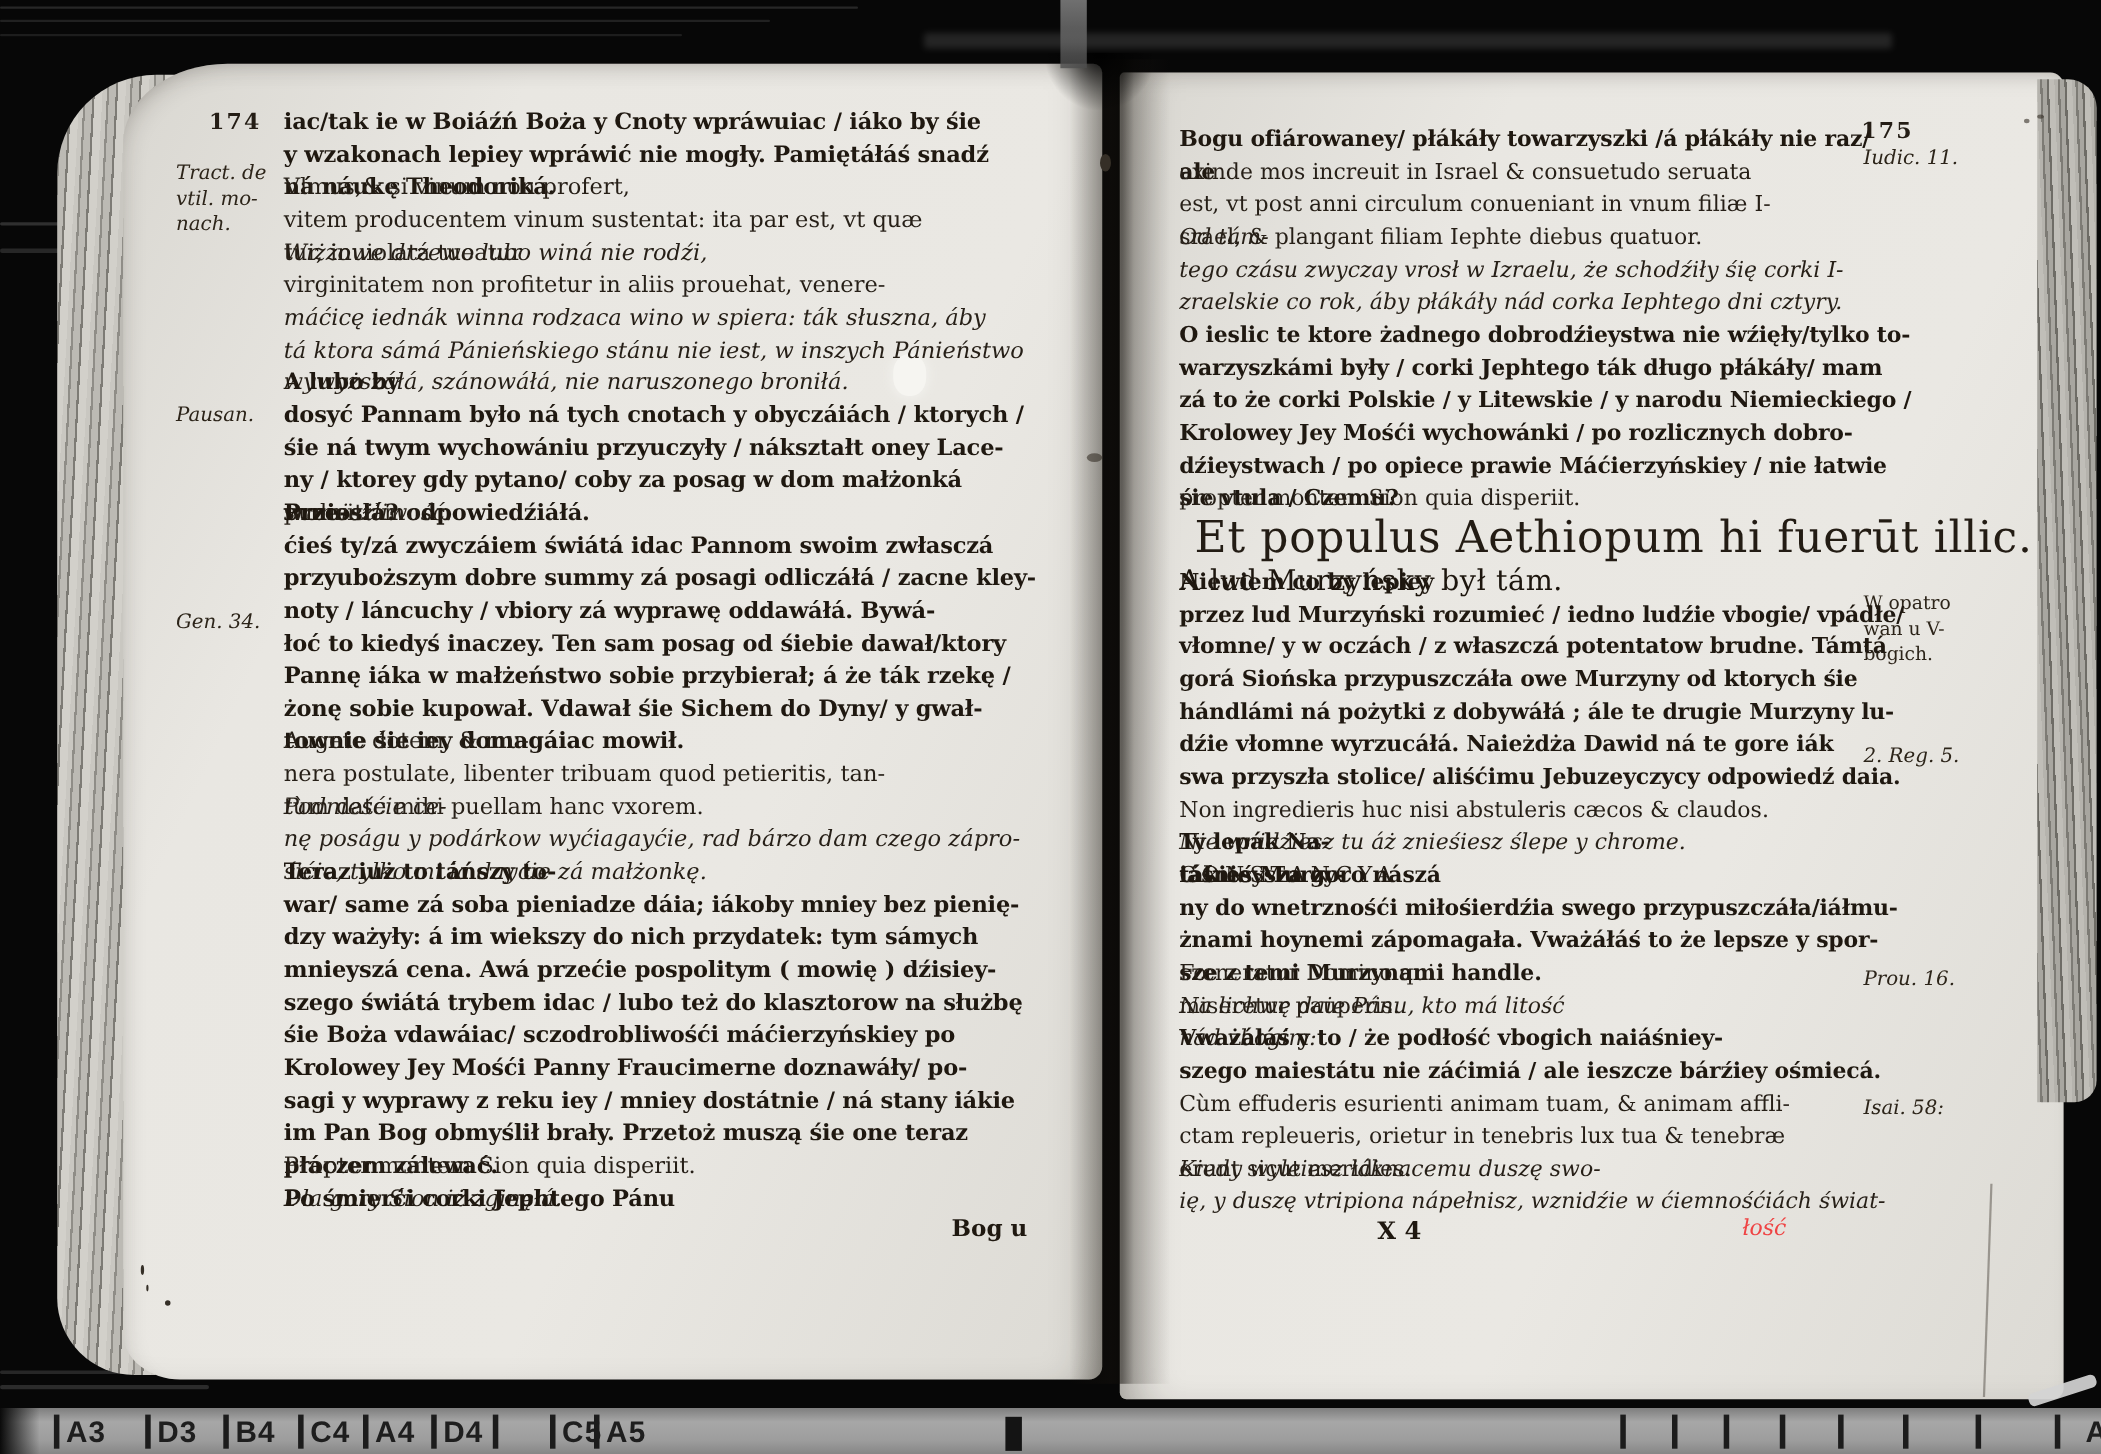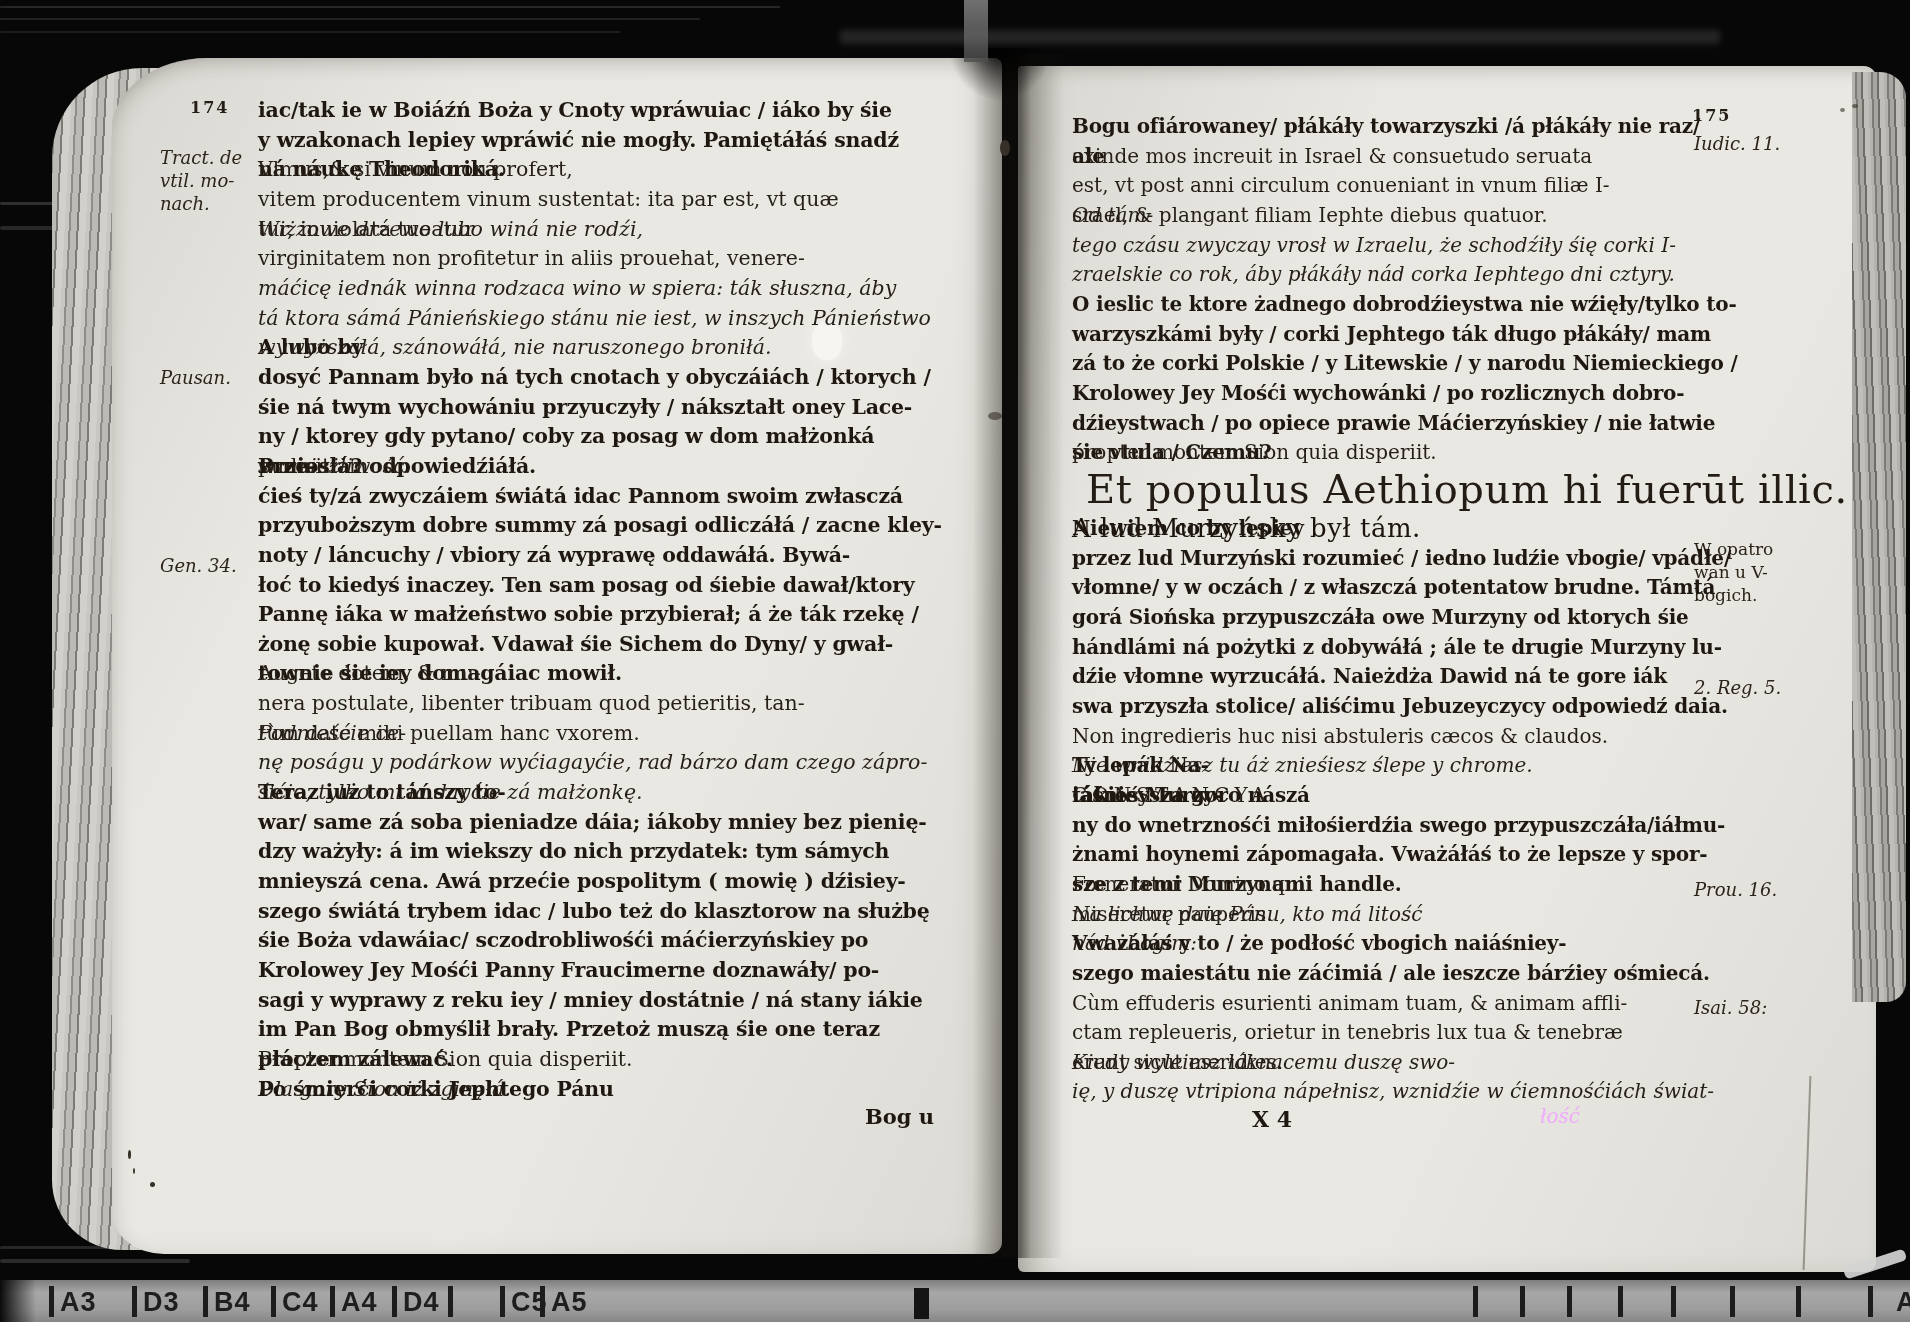--- a/index.html
+++ b/index.html
@@ -30,34 +30,34 @@
       background:radial-gradient(ellipse at 50% 0,rgba(0,0,0,.92),rgba(0,0,0,0) 72%);}
   .gutter-top-streak{left:964px;top:0;width:24px;height:62px;
       background:linear-gradient(180deg,#8a8a8a,#4d4d4d);opacity:.8;}
   .crease{left:1806px;top:1076px;width:2px;height:194px;background:rgba(95,90,82,.55);transform:rotate(2deg);}
 
   
   .white-patch{left:812px;top:322px;width:30px;height:38px;background:#f6f5f1;border-radius:45%;box-shadow:0 0 8px 3px #f0efeb;}
   .speck{background:#352f27;border-radius:50%;}
 
   
-  .pagenum{font-weight:bold;font-size:16px;letter-spacing:2px;color:#241d15;}
+  .pagenum{font-weight:bold;font-size:20px;letter-spacing:2px;color:#241d15;}
   .textcol{line-height:29.66px;}
   .line{position:relative;white-space:nowrap;height:29.66px;}
   .seg-g{font-weight:bold;letter-spacing:-0.2px;color:#1f1810;}
   .seg-r{font-weight:normal;color:#261f17;}
   .seg-i{font-style:italic;color:#261f17;}
   .seg-G{font-weight:normal;font-size:26px;letter-spacing:.5px;color:#1c150d;}
   .seg-C{letter-spacing:5px;color:#241d15;}
   .heading{font-size:40px;letter-spacing:.6px;color:#231c14;white-space:nowrap;}
   .margin-note{font-size:18px;line-height:23px;font-style:italic;color:#2c2419;white-space:nowrap;}
   .margin-note.roman{font-style:normal;font-size:17px;}
   .catchword{font-weight:bold;font-size:21px;color:#1f1810;}
   .signature{font-weight:bold;font-size:22px;color:#1f1810;}
-  .catchword-right{font-style:italic;font-size:20px;color:#f0abfc;}
+  .catchword-right{font-style:italic;font-size:20px;color:#ef4444;margin-left:44px;}
 
   
   .ruler{left:0;top:1280px;width:1910px;height:42px;
       background:linear-gradient(180deg,#7e7e7e,#a7a7a7 30%,#9d9d9d 70%,#868686);}
   .ruler-fade-left{left:0;top:1280px;width:36px;height:42px;background:linear-gradient(90deg,#0a0a0a,rgba(10,10,10,0));}
   .ruler-tick{top:1286px;width:5px;height:31px;background:#1c1c1c;}
   .ruler-label{top:1287px;font-family:"Liberation Sans",sans-serif;font-weight:bold;font-size:27px;color:#1e1e1e;letter-spacing:1px;}
   .ruler-midtick{left:914px;top:1288px;width:15px;height:31px;background:#141414;}
   .ruler-slash{left:1843px;top:1258px;width:64px;height:12px;background:#d4d4d4;border-radius:5px;transform:rotate(-18deg);opacity:.92;}
 </style>

